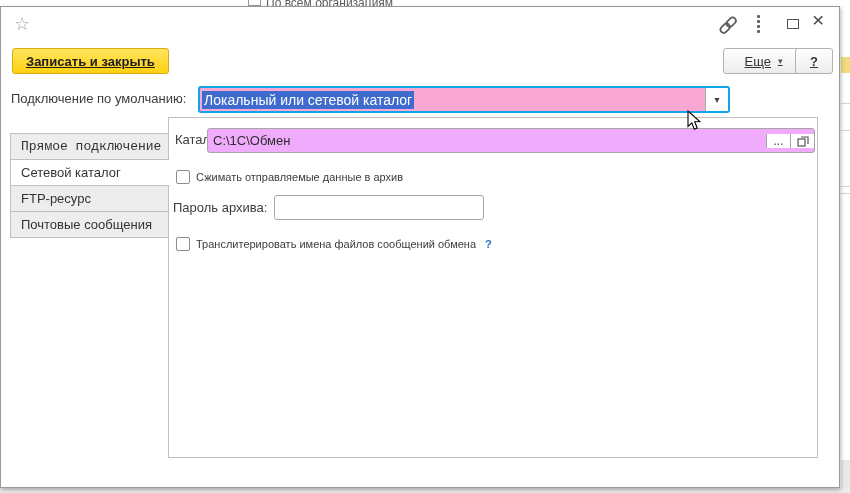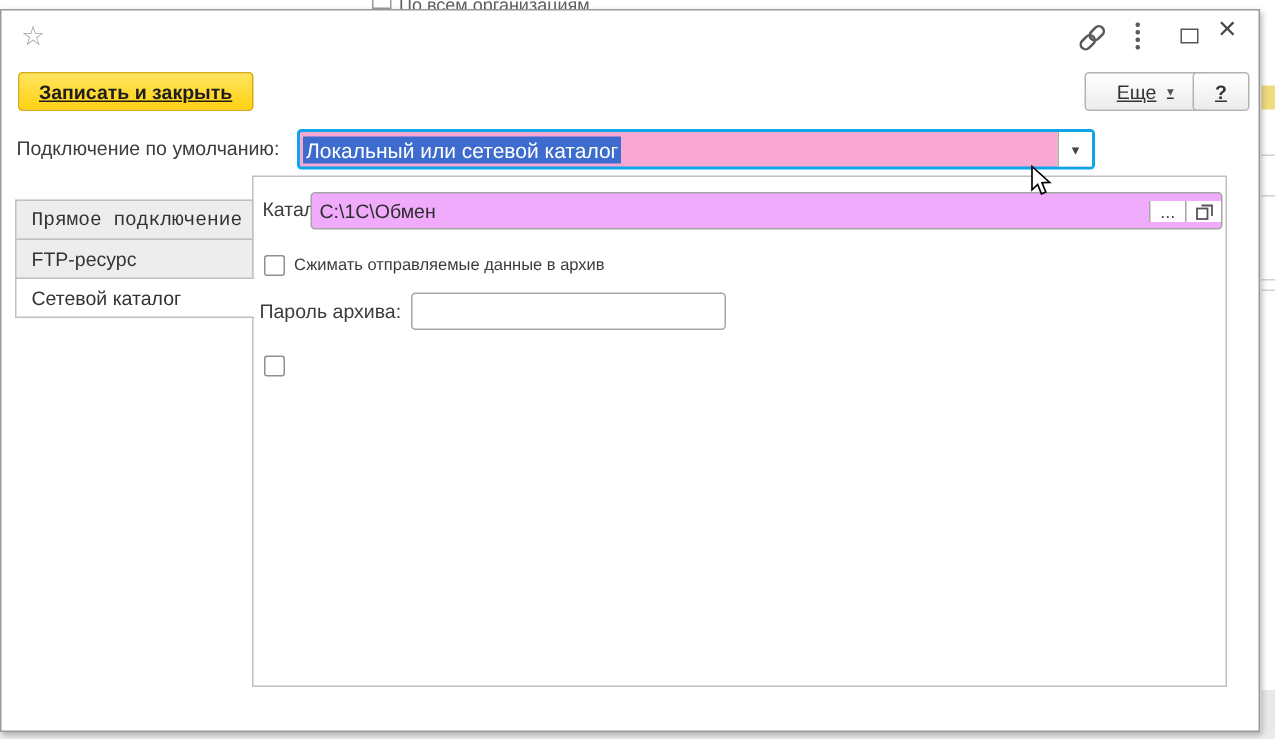--- a/index.html
+++ b/index.html
@@ -129,22 +129,23 @@
       <div class="combo-value-wrap">
         <span class="combo-value">Локальный или сетевой каталог</span>
       </div>
       <div class="combo-btn">
         <span>▾</span>
       </div>
     </div>
 
     <div class="tabs">
       <div class="tab">Прямое подключение</div>
+      <div class="tab active">Сетевой каталог</div>
       <div class="tab">FTP-ресурс</div>
-      <div class="tab active">Сетевой каталог</div>
+      <div class="tab">Почтовые сообщения</div>
     </div>
 
     <div class="pane">
 
       <div class="fld-label" style="left:6px; top:14px;">Каталог:</div>
       <div class="catalog-group">
         <div class="catalog-value">C:\1C\Обмен</div>
         <div class="mini-btn">...</div>
         <div class="mini-btn">
           <svg width="14" height="14" viewBox="0 0 14 14">
@@ -156,20 +157,21 @@
         </div>
       </div>
 
       <span class="checkbox" style="left:7px; top:52px;"></span>
       <span class="chk-label" style="left:27px; top:53px;">Сжимать отправляемые данные в архив</span>
 
       <div class="fld-label" style="left:4px; top:82px;">Пароль архива:</div>
       <input class="pwd-input" type="text" value="" style="">
 
       <span class="checkbox" style="left:7px; top:119px;"></span>
+      <span class="chk-label" style="left:27px; top:120px;"><span>Транслитерировать имена файлов сообщений обмена</span><span class="help-link">?</span></span>
 
     </div>
   </div>
 
   <div class="cursor">
     <svg width="15" height="22" viewBox="0 0 15 22">
       <path d="M1,1 L1,16.5 L4.8,12.9 L7.3,19.2 L10.2,18 L7.7,11.8 L12.8,11.6 Z" fill="#ffffff" stroke="#000" stroke-width="1.1"></path>
     </svg>
   </div>
 

